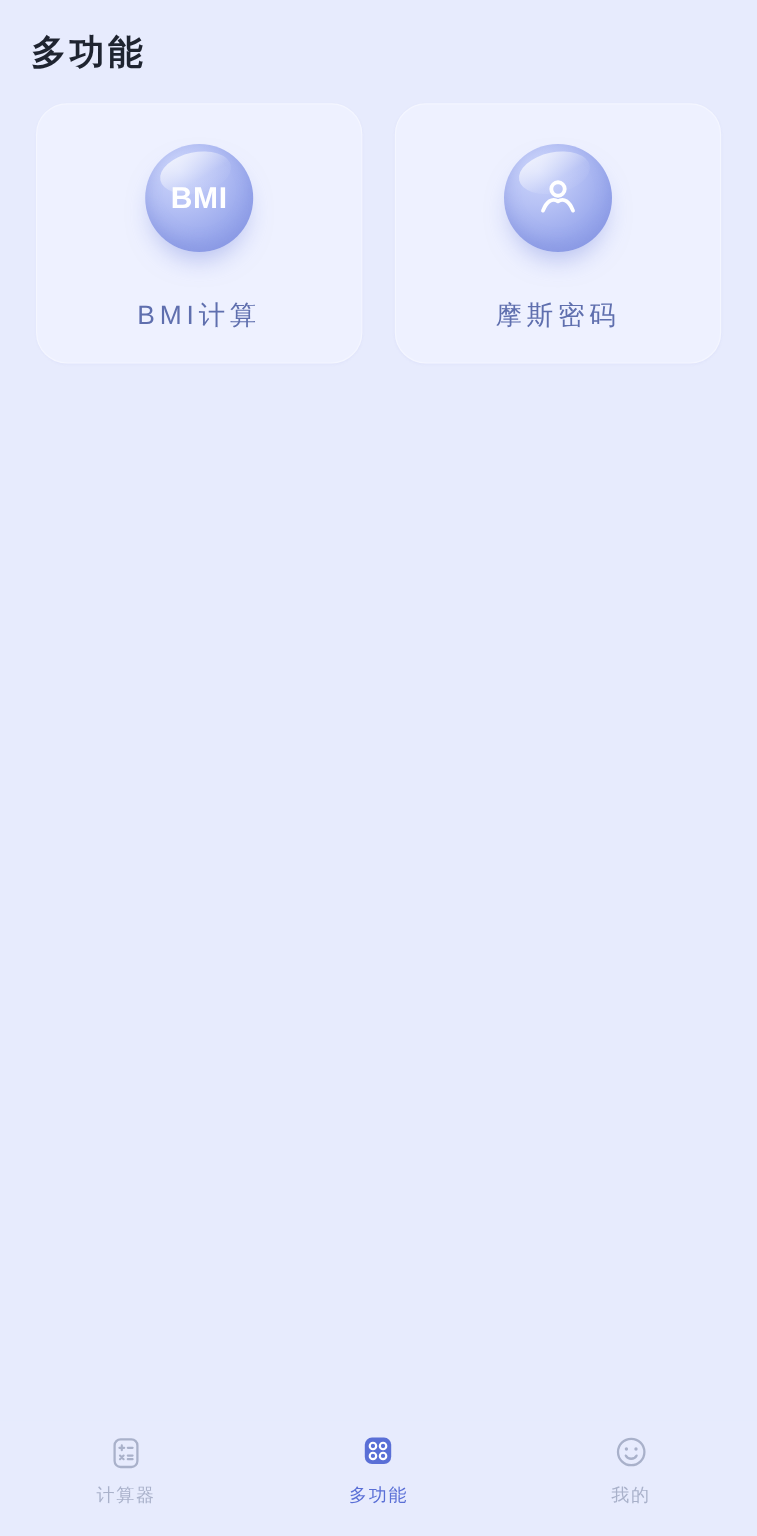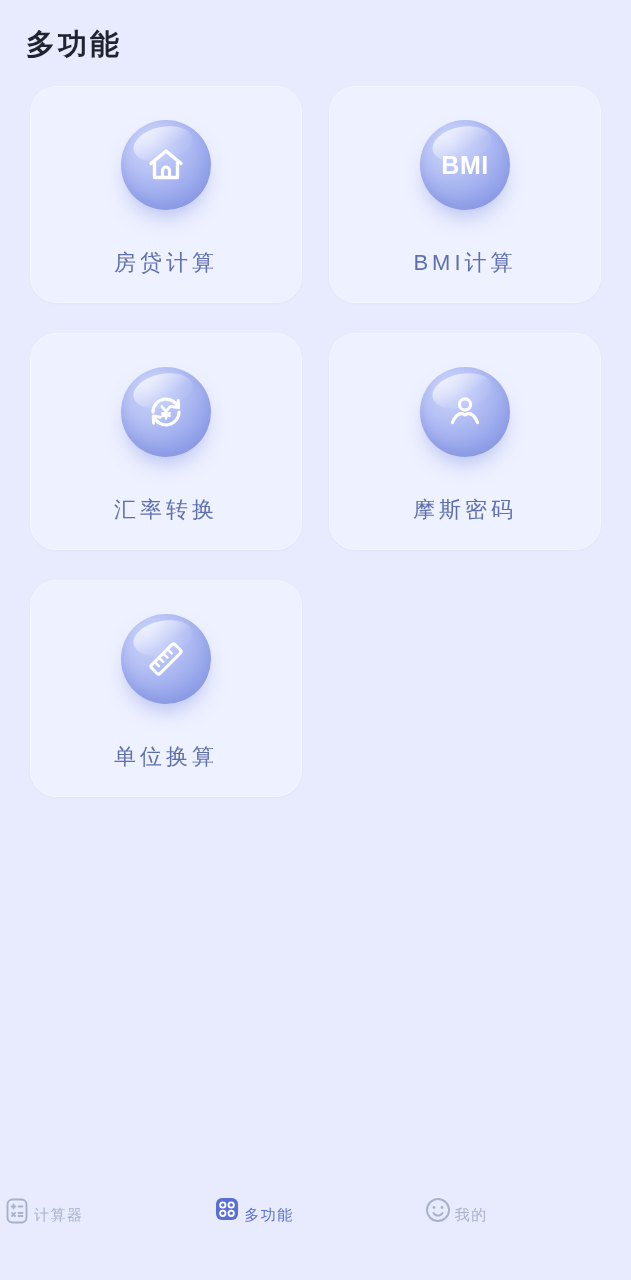--- a/index.html
+++ b/index.html
@@ -104,21 +104,21 @@
     width: 631px;
     height: 96px;
     display: flex;
     align-items: flex-start;
     padding-top: 10px;
     background: #e7ebfd;
   }
   .tab {
     flex: 1;
     display: flex;
-    flex-direction: row;
+    flex-direction: column;
     align-items: center;
     cursor: pointer;
   }
   .tab-icon {
     width: 34px;
     height: 34px;
     display: flex;
     align-items: center;
     justify-content: center;
   }
@@ -132,74 +132,40 @@
 </style>
 </head>
 <body>
 
 <div class="page-header">
   <div class="page-title">多功能</div>
 </div>
 
 <div class="grid">
 
-  <div class="card">
-    <div class="orb">
-      <svg width="46" height="46" viewBox="0 0 46 46" fill="none">
-        <path d="M8 21.5 L23 9 L38 21.5" stroke="#ffffff" stroke-width="3.4" stroke-linecap="round" stroke-linejoin="round"></path>
-        <path d="M11.5 20 V35.5 H34.5 V20" stroke="#ffffff" stroke-width="3.4" stroke-linecap="round" stroke-linejoin="round"></path>
-        <path d="M19.5 35.5 V28.5 a3.5 3.5 0 0 1 7 0 V35.5" stroke="#ffffff" stroke-width="3.2" stroke-linecap="round" stroke-linejoin="round"></path>
-      </svg>
-    </div>
-    <div class="card-label">房贷计算</div>
-  </div>
 
 
   <div class="card">
     <div class="orb">
       <span class="orb-text">BMI</span>
     </div>
     <div class="card-label">BMI计算</div>
   </div>
 
-  <div class="card">
-    <div class="orb">
-      <svg width="46" height="46" viewBox="0 0 46 46" fill="none">
-        <path d="M36 23 a13 13 0 0 1 -25.2 4.4" stroke="#ffffff" stroke-width="3.2" stroke-linecap="round"></path>
-        <path d="M10 23 a13 13 0 0 1 25.2 -4.4" stroke="#ffffff" stroke-width="3.2" stroke-linecap="round"></path>
-        <path d="M35.2 11.5 L35.6 18.8 L28.6 17.6" stroke="#ffffff" stroke-width="3" stroke-linecap="round" stroke-linejoin="round"></path>
-        <path d="M10.6 34.3 L10.3 27.1 L17.3 28.3" stroke="#ffffff" stroke-width="3" stroke-linecap="round" stroke-linejoin="round"></path>
-        <path d="M18.8 17.5 L23 22.3 L27.2 17.5" stroke="#ffffff" stroke-width="2.7" stroke-linecap="round" stroke-linejoin="round"></path>
-        <path d="M23 22.3 V29.5 M19.3 24.2 H26.7 M19.3 26.8 H26.7" stroke="#ffffff" stroke-width="2.5" stroke-linecap="round"></path>
-      </svg>
-    </div>
-    <div class="card-label">汇率转换</div>
-  </div>
 
   <div class="card">
     <div class="orb">
       <svg width="46" height="46" viewBox="0 0 46 46" fill="none">
         <circle cx="23" cy="15.5" r="5.6" stroke="#ffffff" stroke-width="3.2"></circle>
         <path d="M10.5 33.5 C13.5 26 18 22.5 23 25.8 C28 22.5 32.5 26 35.5 33.5" stroke="#ffffff" stroke-width="3.2" stroke-linecap="round" stroke-linejoin="round"></path>
       </svg>
     </div>
     <div class="card-label">摩斯密码</div>
   </div>
 
-  <div class="card">
-    <div class="orb">
-      <svg width="46" height="46" viewBox="0 0 46 46" fill="none">
-        <g transform="rotate(-45 23 23)">
-          <rect x="6.5" y="17" width="33" height="12" rx="2.2" stroke="#ffffff" stroke-width="3"></rect>
-          <path d="M13 17 V23 M19 17 V23 M25 17 V23 M31 17 V23" stroke="#ffffff" stroke-width="2.6" stroke-linecap="round"></path>
-        </g>
-      </svg>
-    </div>
-    <div class="card-label">单位换算</div>
-  </div>
 
 </div>
 
 <div class="tabbar">
 
   <div class="tab">
     <div class="tab-icon">
       <svg width="32" height="32" viewBox="0 0 32 32" fill="none">
         <rect x="6.5" y="4.5" width="19" height="23" rx="5" stroke="#a9b1ca" stroke-width="1.9"></rect>
         <path d="M10.5 11.5 H14.5 M12.5 9.5 V13.5" stroke="#a9b1ca" stroke-width="1.8" stroke-linecap="round"></path>

